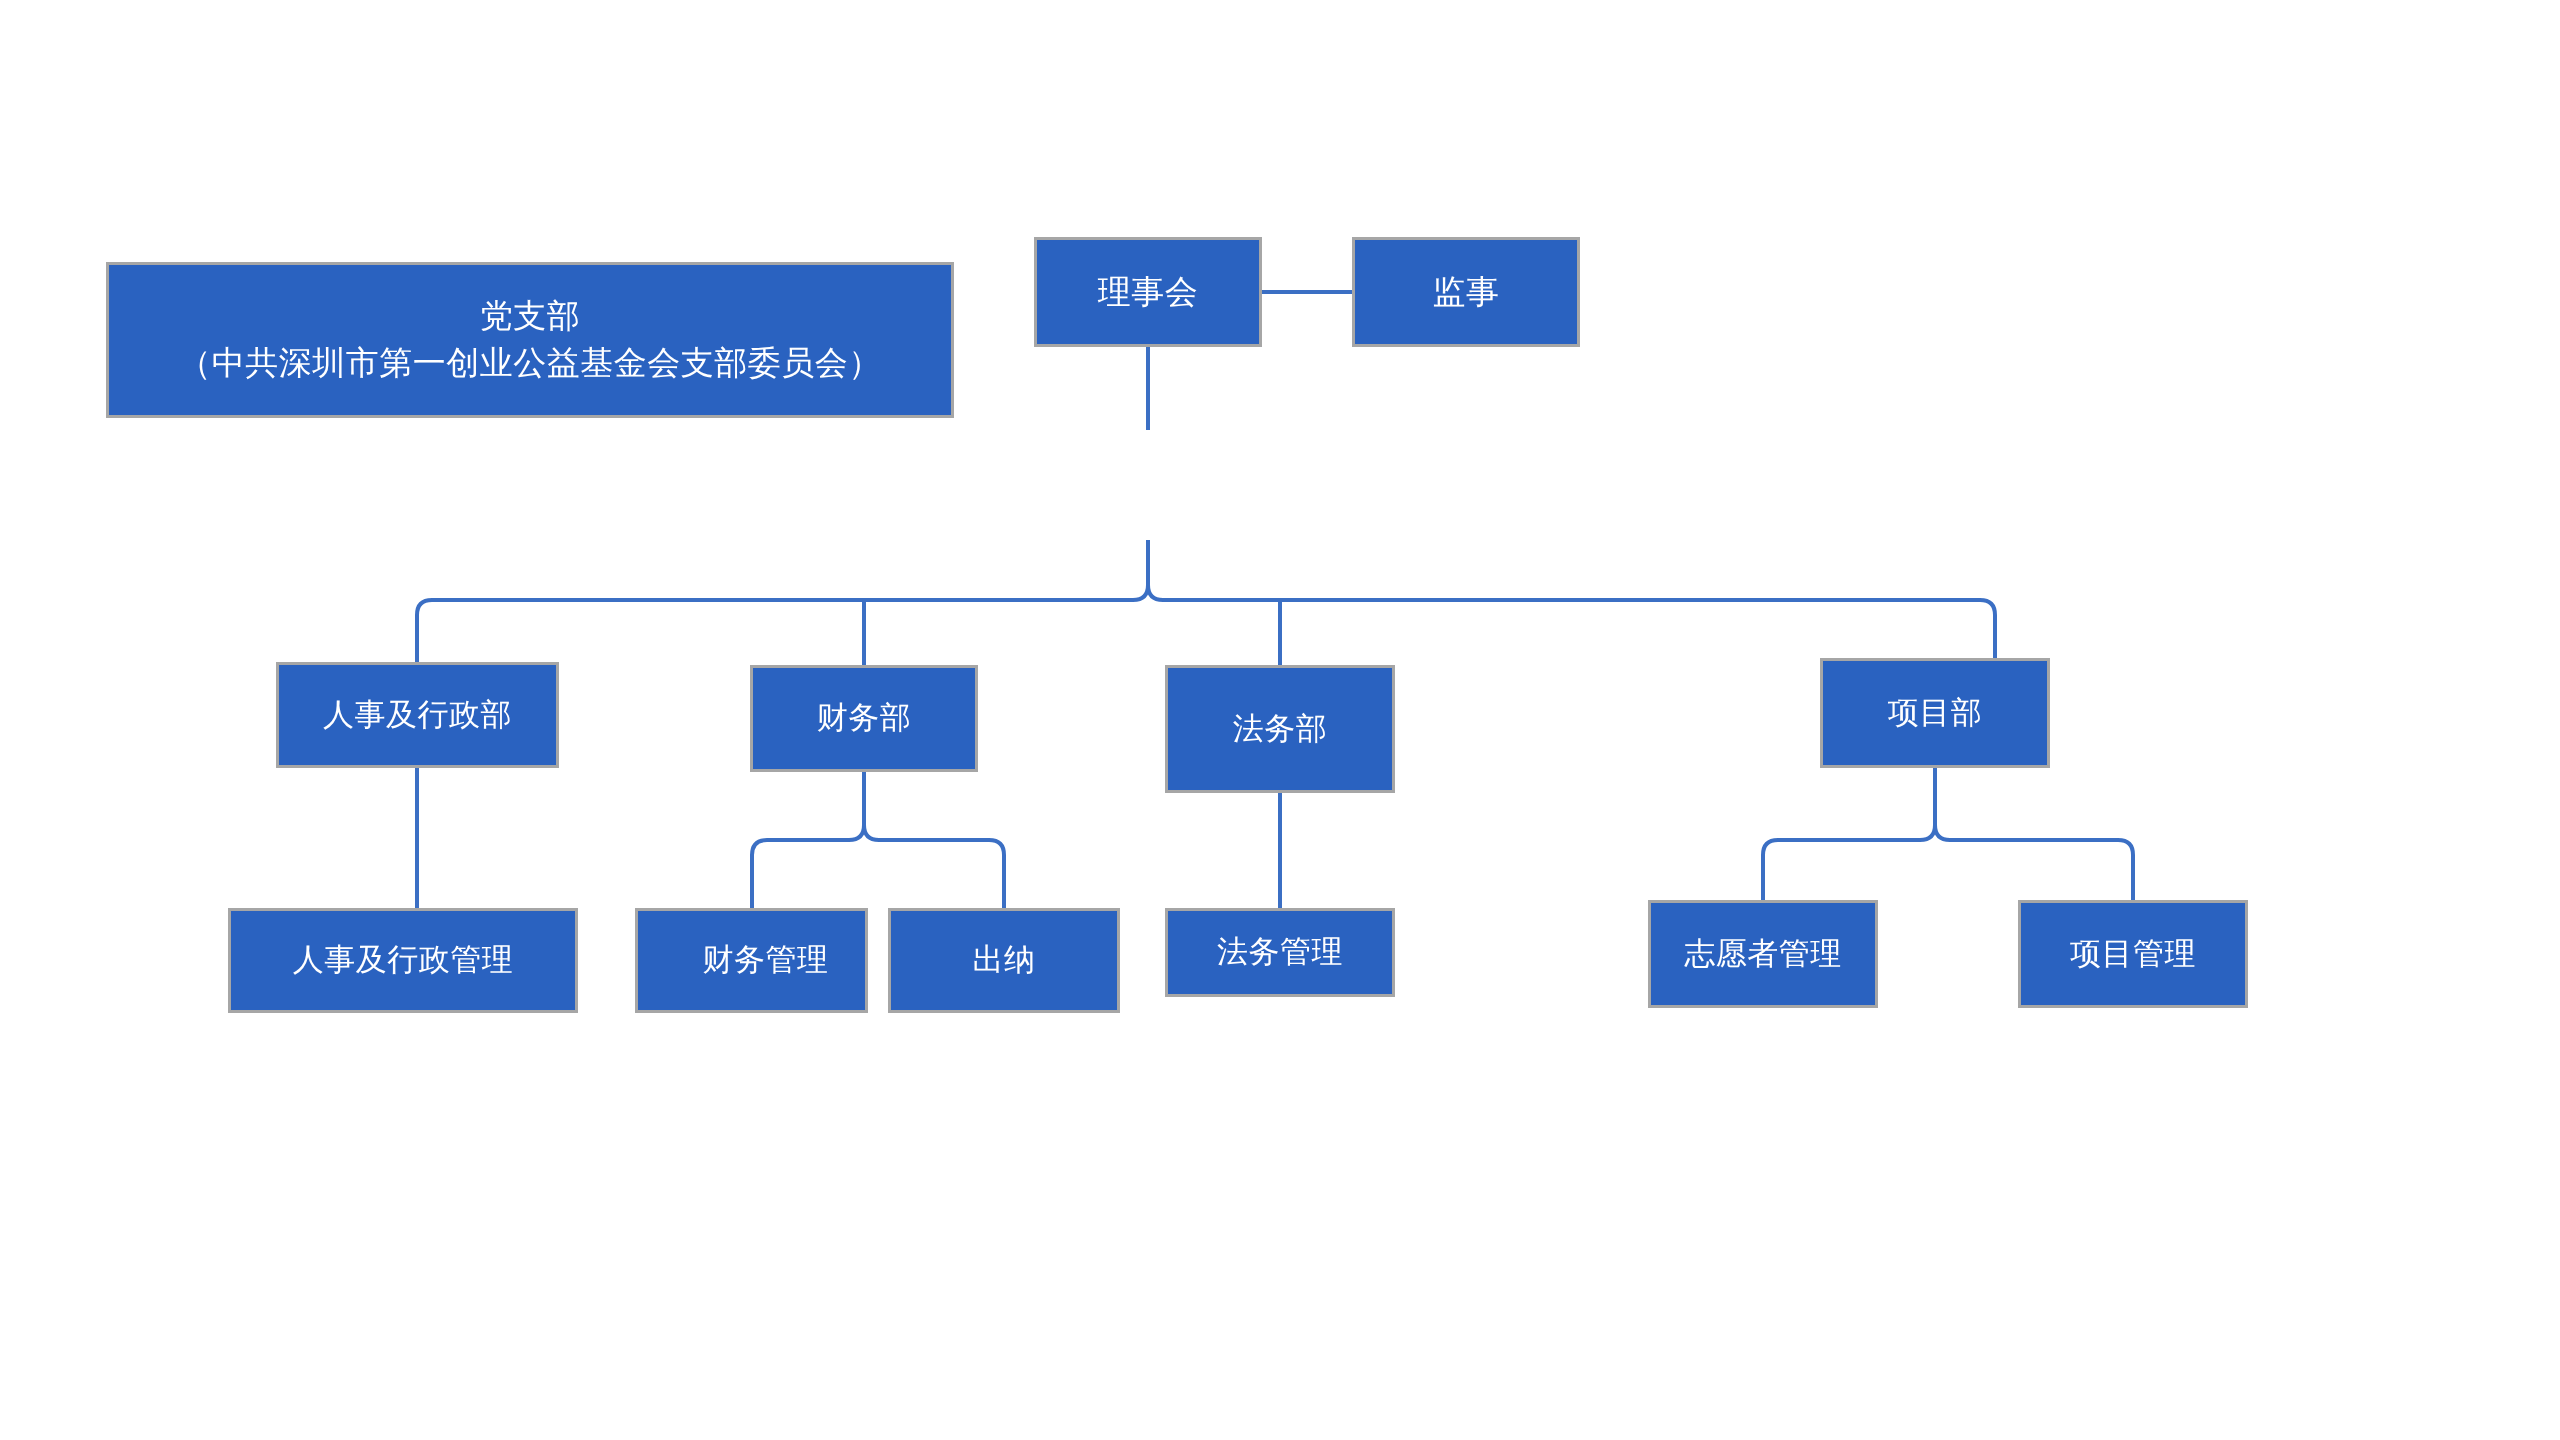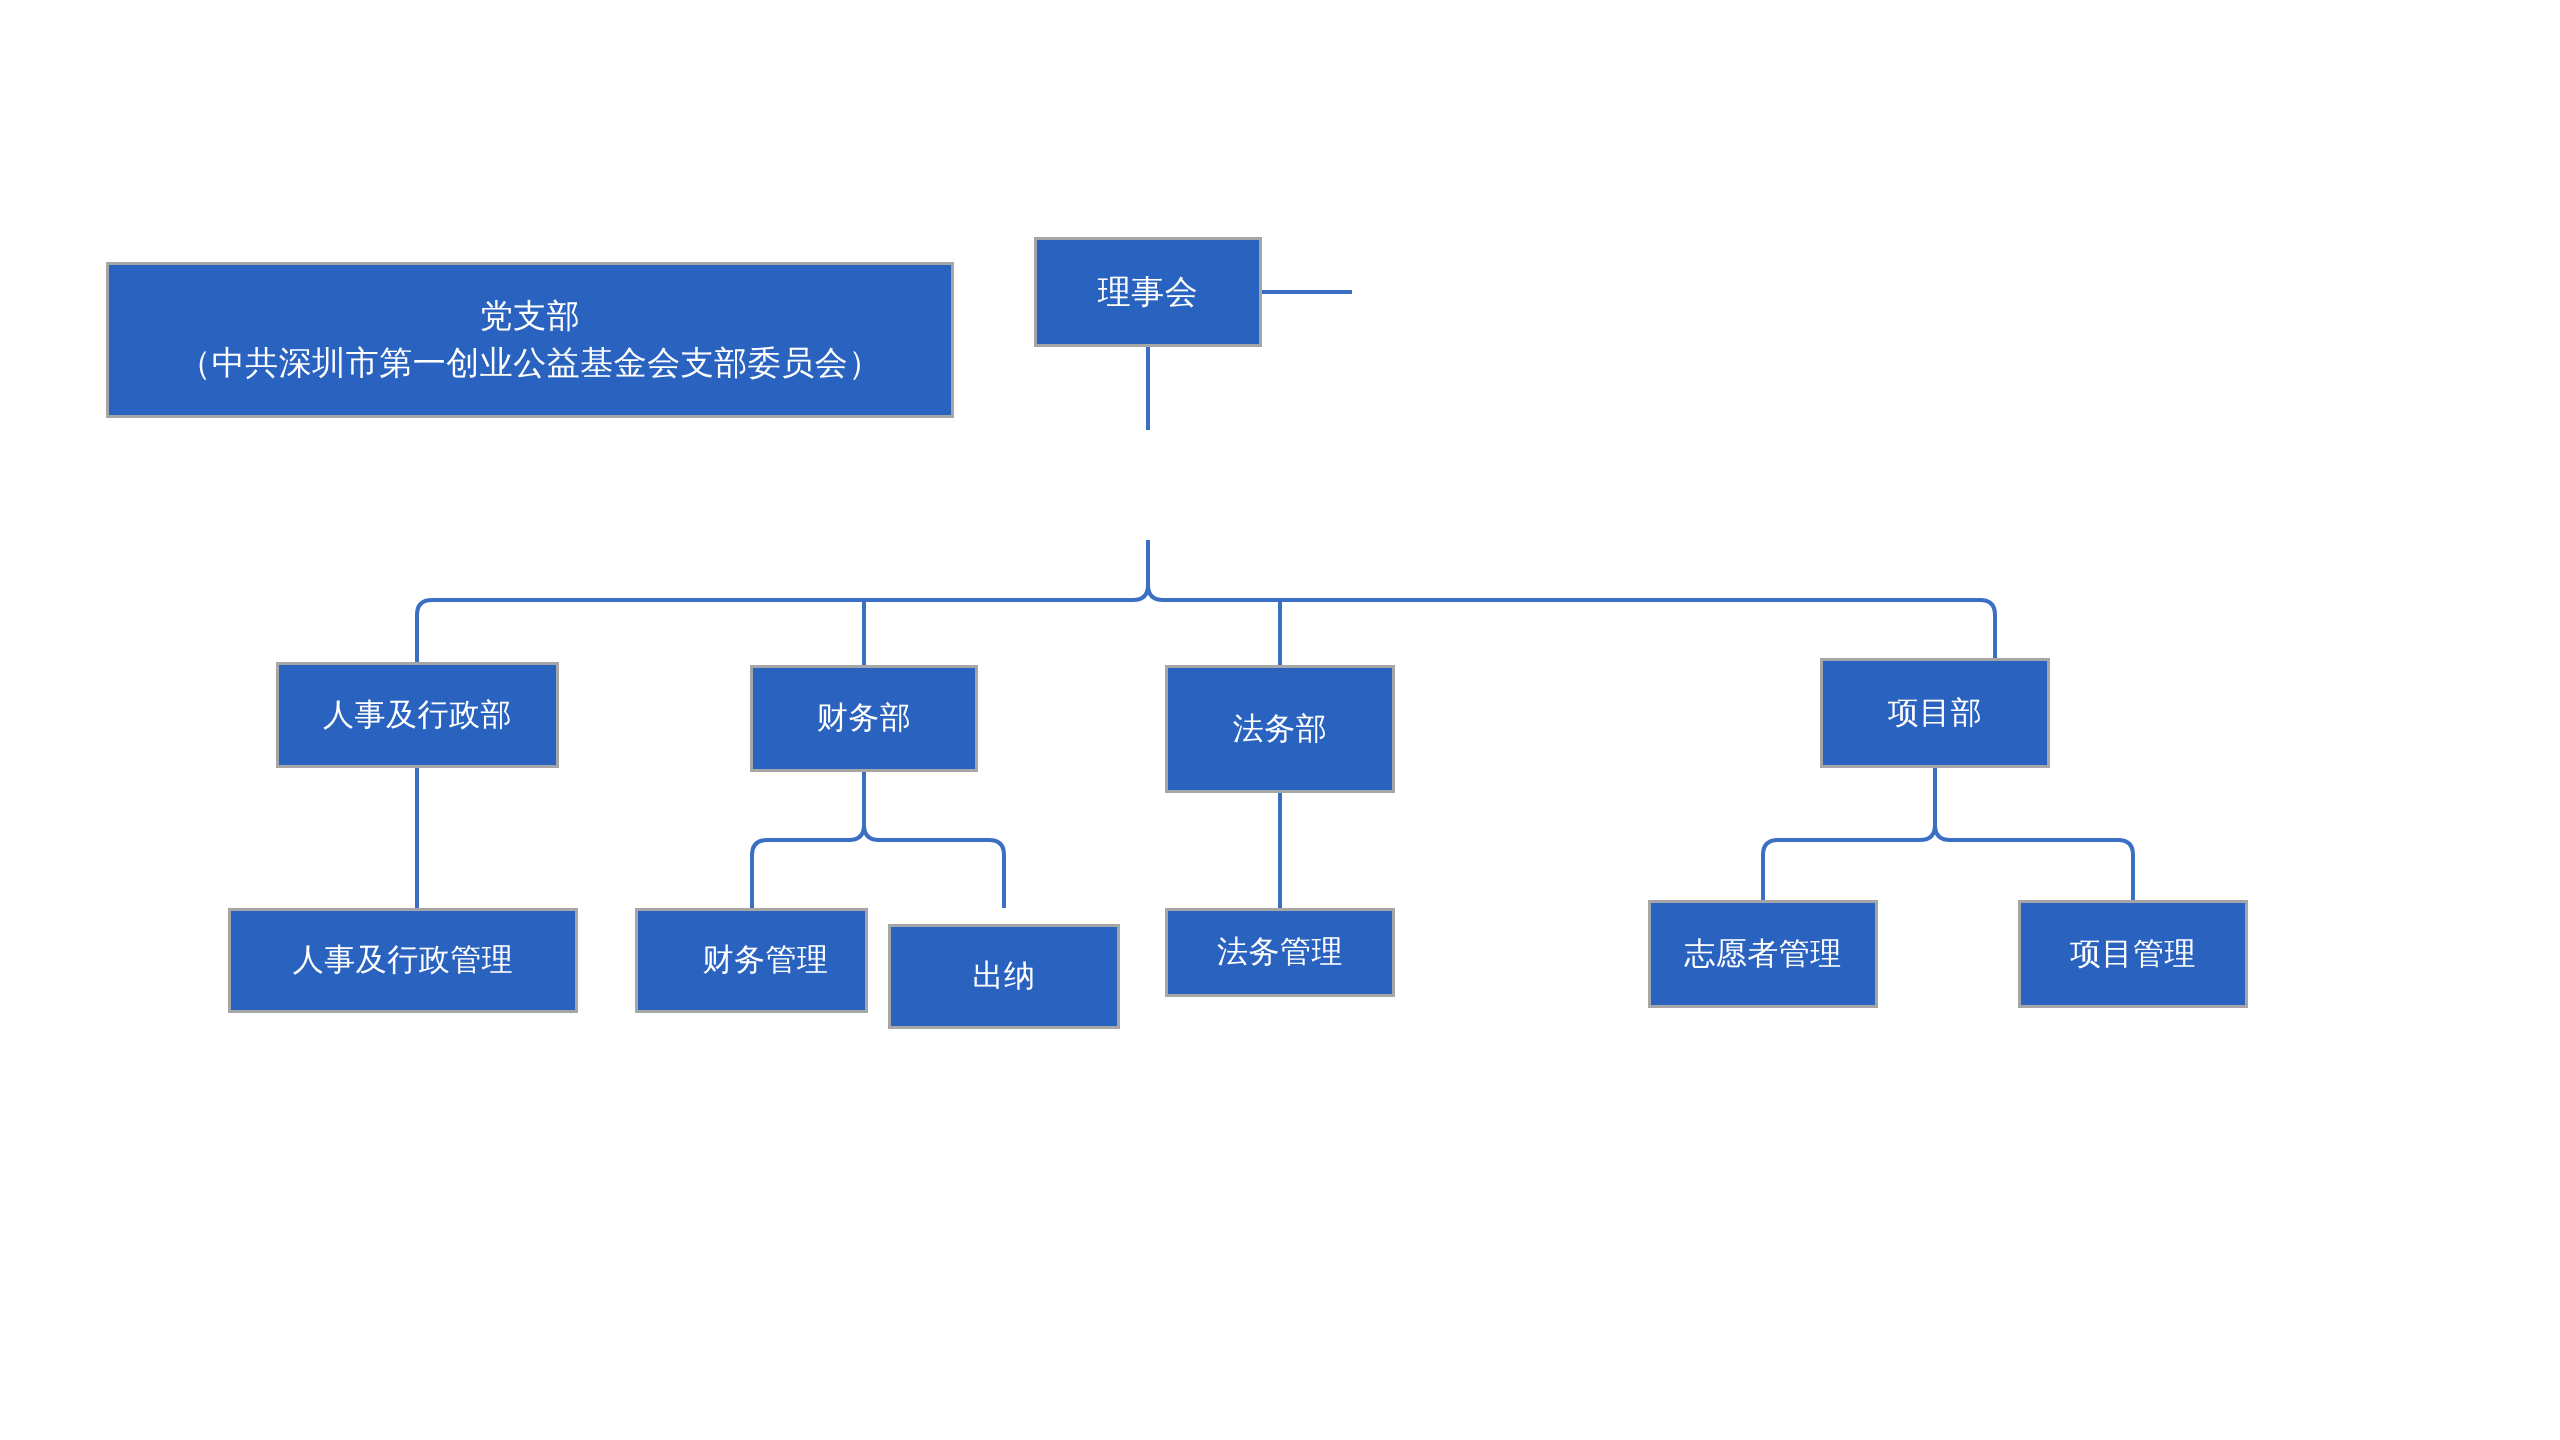--- a/index.html
+++ b/index.html
@@ -78,20 +78,23 @@
 
   <div class="node" id="node-party-branch" style="left: 106px; top: 262px; width: 848px; height: 156px; font-size: 33px; background: rgb(42, 98, 192); border-color: rgb(166, 166, 166); color: rgb(255, 255, 255);">
     <span class="line">党支部</span>
     <span class="line">（中共深圳市第一创业公益基金会支部委员会）</span>
   </div>
 
   <div class="node" id="node-board" style="left: 1034px; top: 237px; width: 228px; height: 110px; font-size: 33px; background: rgb(42, 98, 192); border-color: rgb(166, 166, 166); color: rgb(255, 255, 255);">
     <span class="line">理事会</span>
   </div>
 
+  <div class="node" id="node-supervisor" style="left: 1352px; top: 237px; width: 228px; height: 110px; font-size: 33px; background: rgb(42, 98, 192); border-color: rgb(166, 166, 166); color: rgb(255, 255, 255);">
+    <span class="line">监事</span>
+  </div>
 
 
   <div class="node" id="node-hr-admin-dept" style="left: 276px; top: 662px; width: 283px; height: 106px; font-size: 31px; background: rgb(42, 98, 192); border-color: rgb(166, 166, 166); color: rgb(255, 255, 255);">
     <span class="line">人事及行政部</span>
   </div>
 
   <div class="node" id="node-finance-dept" style="left: 750px; top: 665px; width: 228px; height: 107px; font-size: 31px; background: rgb(42, 98, 192); border-color: rgb(166, 166, 166); color: rgb(255, 255, 255);">
     <span class="line">财务部</span>
   </div>
 
@@ -104,21 +107,21 @@
   </div>
 
   <div class="node" id="node-hr-admin-mgmt" style="left: 228px; top: 908px; width: 350px; height: 105px; font-size: 31px; background: rgb(42, 98, 192); border-color: rgb(166, 166, 166); color: rgb(255, 255, 255);">
     <span class="line">人事及行政管理</span>
   </div>
 
   <div class="node" id="node-finance-mgmt" style="left: 635px; top: 908px; width: 233px; height: 105px; font-size: 31px; background: rgb(42, 98, 192); border-color: rgb(166, 166, 166); color: rgb(255, 255, 255); padding-left: 28px;">
     <span class="line">财务管理</span>
   </div>
 
-  <div class="node" id="node-cashier" style="left: 888px; top: 908px; width: 232px; height: 105px; font-size: 31px; background: rgb(42, 98, 192); border-color: rgb(166, 166, 166); color: rgb(255, 255, 255); margin-top: 16px;">
+  <div class="node" id="node-cashier" style="left: 888px; top: 908px; width: 232px; height: 105px; font-size: 31px; background: rgb(42, 98, 192); border-color: rgb(166, 166, 166); color: rgb(255, 255, 255);">
     <span class="line">出纳</span>
   </div>
 
   <div class="node" id="node-legal-mgmt" style="left: 1165px; top: 908px; width: 230px; height: 89px; font-size: 31px; background: rgb(42, 98, 192); border-color: rgb(166, 166, 166); color: rgb(255, 255, 255);">
     <span class="line">法务管理</span>
   </div>
 
   <div class="node" id="node-volunteer-mgmt" style="left: 1648px; top: 900px; width: 230px; height: 108px; font-size: 31px; background: rgb(42, 98, 192); border-color: rgb(166, 166, 166); color: rgb(255, 255, 255);">
     <span class="line">志愿者管理</span>
   </div>

